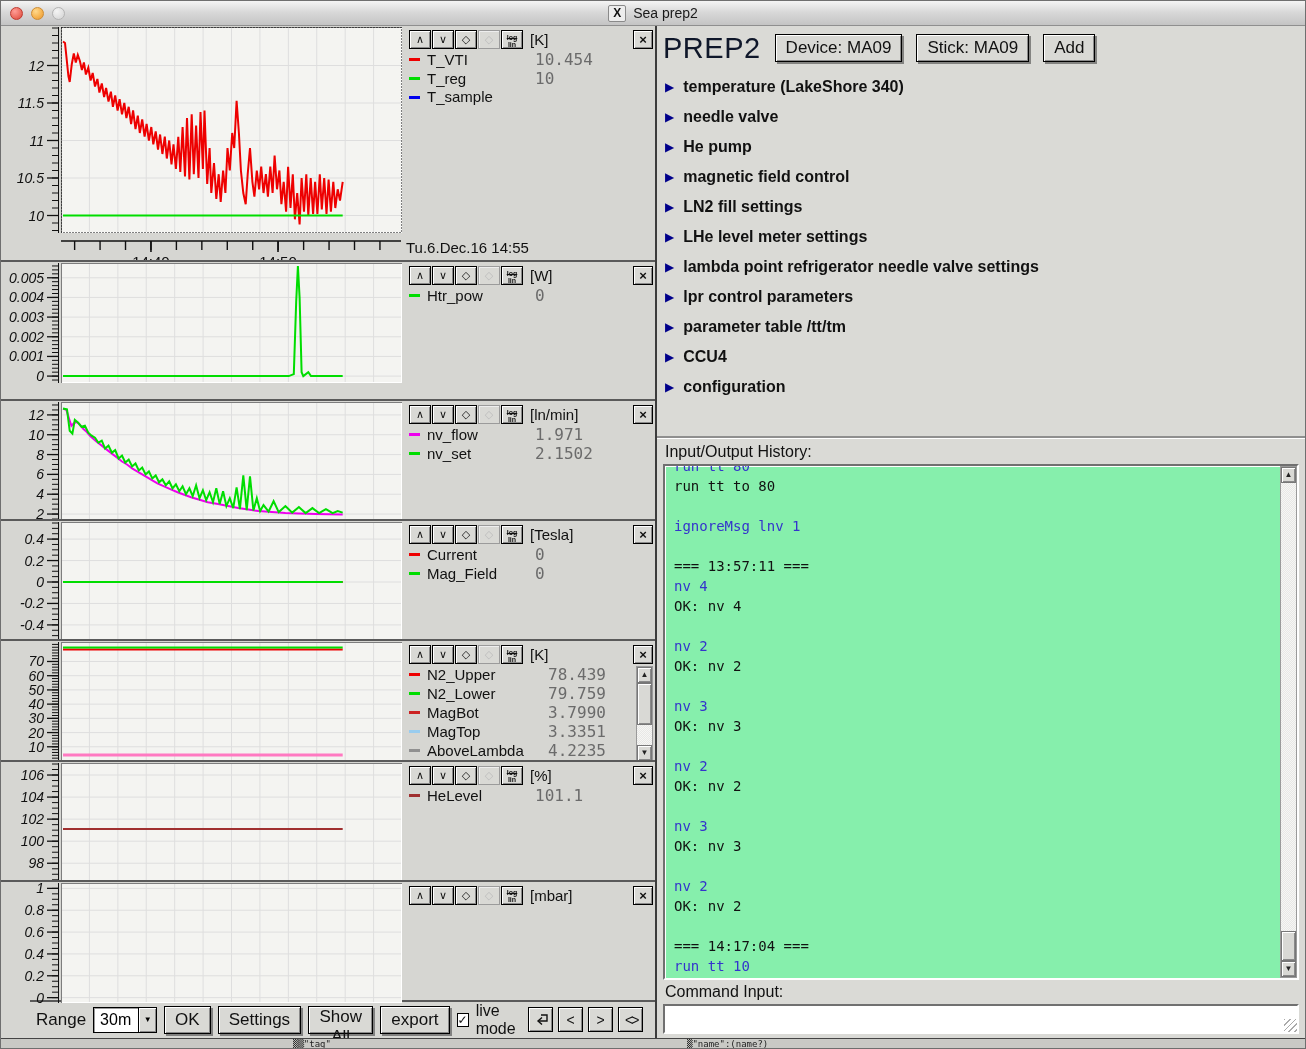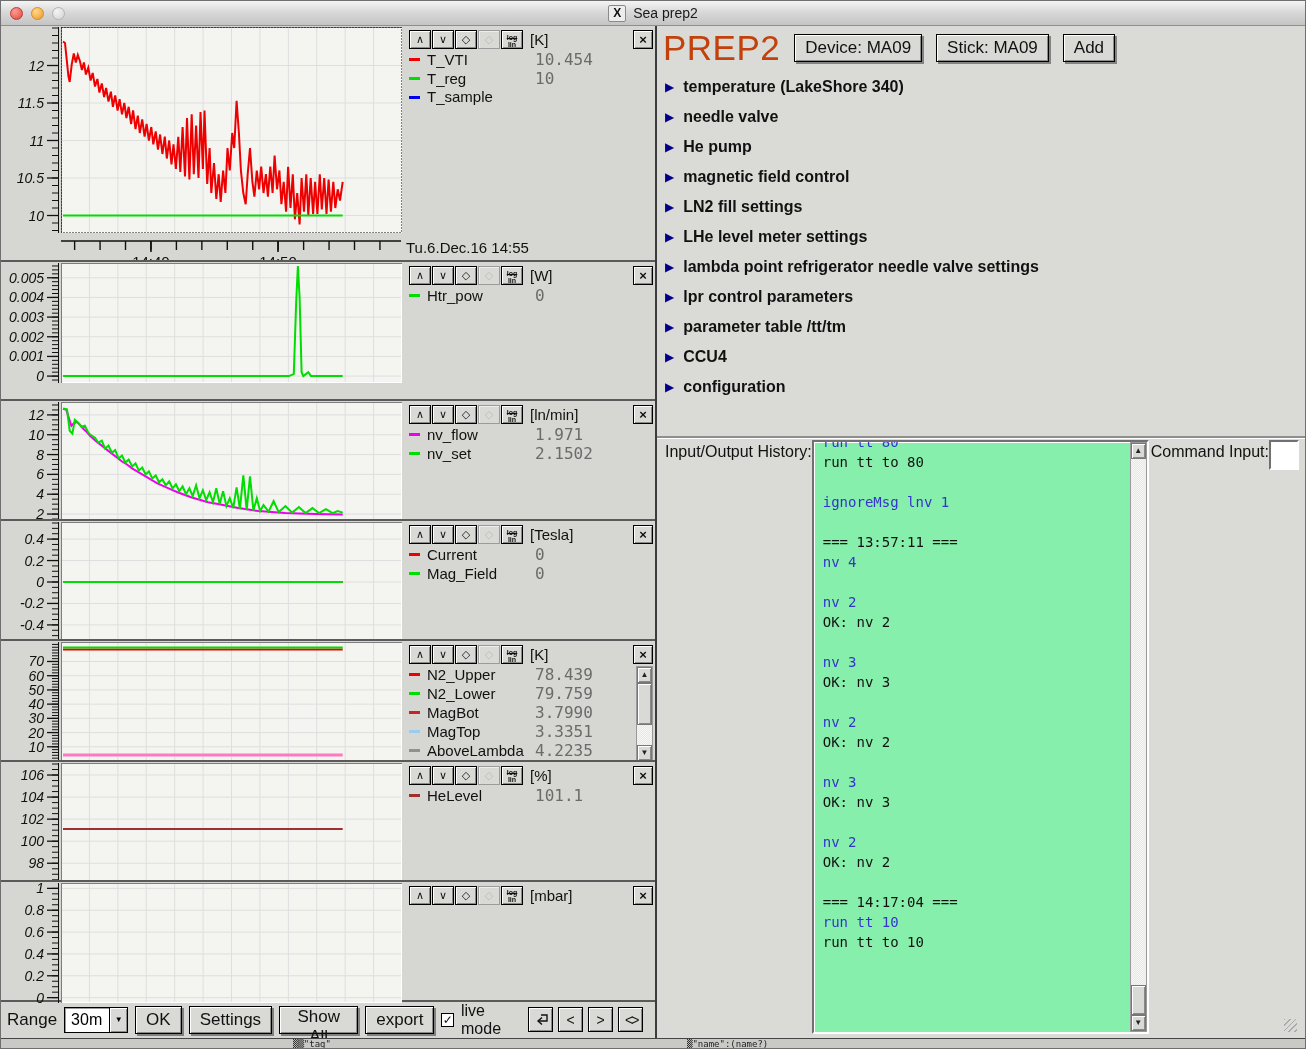--- a/index.html
+++ b/index.html
@@ -40,58 +40,58 @@
   .tbtn.loglin{font-size:7px;line-height:7px;font-weight:bold;padding-top:2px;}
   .tbtn.loglin .l1{text-decoration:line-through;}
   .lg-unit{font-size:15px;margin-left:6px;color:#111;}
   .lg-close{margin-left:auto;width:20px;height:19px;font-size:13px;font-weight:bold;line-height:17px;}
   .lg-body{display:flex;flex:1 1 auto;min-height:0;}
   .lg-entries{flex:1 1 auto;}
   .lg-entry{display:flex;align-items:baseline;height:19px;font-size:15px;color:#111;}
   .lg-dash{width:11px;height:3px;flex:0 0 11px;margin-right:7px;align-self:center;}
   .lg-name{width:108px;flex:0 0 108px;white-space:nowrap;}
   .lg-val{font-family:"DejaVu Sans Mono",monospace;font-size:16px;color:#6b6b6b;white-space:pre;}
-  .lg-val.ralign{width:84px;text-align:left;}
+  .lg-val.ralign{width:84px;text-align:center;}
   
   .sb{width:17px;flex:0 0 17px;display:flex;flex-direction:column;box-sizing:border-box;
     background:repeating-conic-gradient(#e8e8e6 0 25%, #f6f6f4 0 50%) 0 0/2px 2px;border:1px solid #9a9a9a;}
   .sb-btn{height:16px;flex:0 0 16px;box-sizing:border-box;border:1px solid #777;background:#d9d9d5;
     box-shadow:inset 1px 1px 0 #fff, inset -1px -1px 0 #8a8a8a;font-size:8px;line-height:14px;text-align:center;color:#222;}
   .sb-thumb{box-sizing:border-box;border:1px solid #777;background:#d9d9d5;
     box-shadow:inset 1px 1px 0 #fff, inset -1px -1px 0 #8a8a8a;}
   .sb-track{flex:1 1 auto;}
   
   .xaxis-strip{position:absolute;left:0;top:214px;height:31px;width:401px;}
   .xaxis-ts{position:absolute;left:405px;top:213px;font-size:15px;color:#111;}
   
-  #controls{flex:0 0 38px;border-top:2px solid #5a5a5a;display:flex;align-items:center;padding:0 6px;gap:7px;box-sizing:border-box;background:#d6d6d2;}
+  #controls{flex:0 0 38px;border-top:2px solid #5a5a5a;display:flex;align-items:center;padding:0 6px;gap:7px;box-sizing:border-box;background:#d6d6d2;margin-left:29px;}
   #controls .lbl{font-size:17px;color:#111;}
   .combo{display:flex;height:26px;border:1px solid #000;box-sizing:border-box;background:#fff;
     box-shadow:inset 1px 1px 0 #9a9a9a;align-items:center;}
   .combo .val{width:38px;padding-left:6px;font-size:16px;}
   .combo .drop{width:17px;height:100%;border-left:1px solid #000;background:#d9d9d5;
     box-shadow:inset 1px 1px 0 #fff, inset -1px -1px 0 #8a8a8a;font-size:8px;line-height:24px;text-align:center;}
   .pbtn{height:28px;box-sizing:border-box;border:1px solid #000;background:#d9d9d5;padding:0 10px;
     box-shadow:inset 1px 1px 0 #fff, inset -1px -1px 0 #8a8a8a, 2px 2px 0 rgba(60,60,60,.55);
     font-size:17px;color:#111;font-family:"Liberation Sans",sans-serif;}
   .chk{width:14px;height:14px;box-sizing:border-box;border:1px solid #000;background:#fff;
     font-size:12px;line-height:12px;text-align:center;color:#111;}
   #nav-group{margin-left:auto;display:flex;gap:5px;padding-right:6px;}
   .navbtn{width:25px;height:25px;box-sizing:border-box;border:1px solid #000;background:#d9d9d5;
     box-shadow:inset 1px 1px 0 #fff, inset -1px -1px 0 #8a8a8a;font-size:14px;line-height:22px;text-align:center;color:#111;}
   
   #rp-header{flex:0 0 40px;display:flex;align-items:center;gap:14px;padding:2px 4px 0 6px;}
-  #rp-title{font-size:35px;color:#c2410c;letter-spacing:.5px;}
+  #rp-title{font-size:29px;color:#0f172a;letter-spacing:.5px;}
   #rp-sections{flex:0 0 330px;padding-top:4px;}
   .section-row{height:30px;display:flex;align-items:center;gap:9px;padding-left:8px;}
   .sec-arrow{color:#00008b;font-size:12px;line-height:12px;}
   .sec-label{font-size:16px;font-weight:bold;color:#111;}
   #rp-spacer{flex:0 0 34px;}
   #io-panel{flex:1 1 auto;border-top:2px solid #8f8f8f;box-shadow:inset 0 1px 0 #fff;
-    display:flex;flex-direction:row;padding:2px 6px 4px 6px;min-height:0;}
+    display:flex;flex-direction:column;padding:2px 6px 4px 6px;min-height:0;}
   #io-label,#cmd-label{font-size:16px;color:#111;padding:3px 0 3px 2px;}
   #io-box{flex:1 1 auto;background:#86efac;border:2px solid #707070;border-right-color:#fff;border-bottom-color:#fff;
     box-shadow:1px 1px 0 #fff inset;display:flex;min-height:0;}
   #io-lines{flex:1 1 auto;overflow:hidden;padding:0 0 0 9px;font-family:"DejaVu Sans Mono",monospace;font-size:14px;line-height:20px;}
   .io-line{white-space:pre;height:20px;color:#111;}
   .io-line.blue{color:#3434cc;}
   #cmd-row{flex:0 0 30px;position:relative;}
   #cmd-input{width:100%;height:30px;box-sizing:border-box;border:2px solid #707070;border-right-color:#fff;border-bottom-color:#fff;
     background:#fff;font-family:"DejaVu Sans Mono",monospace;font-size:14px;padding:2px 16px 2px 6px;outline:none;}
   #cmd-grip{position:absolute;right:2px;bottom:2px;width:13px;height:13px;
@@ -849,20 +849,21 @@
         <div id="io-label">Input/Output History:</div>
         <div id="io-box">
           <div id="io-lines">
               <div class="io-line blue" style="margin-top: -10px;">run tt 80</div>
               <div class="io-line">run tt to 80</div>
               <div class="io-line">&nbsp;</div>
               <div class="io-line blue">ignoreMsg lnv 1</div>
               <div class="io-line">&nbsp;</div>
               <div class="io-line">=== 13:57:11 ===</div>
               <div class="io-line blue">nv 4</div>
+              <div class="io-line">OK: nv 4</div>
               <div class="io-line">&nbsp;</div>
               <div class="io-line blue">nv 2</div>
               <div class="io-line">OK: nv 2</div>
               <div class="io-line">&nbsp;</div>
               <div class="io-line blue">nv 3</div>
               <div class="io-line">OK: nv 3</div>
               <div class="io-line">&nbsp;</div>
               <div class="io-line blue">nv 2</div>
               <div class="io-line">OK: nv 2</div>
               <div class="io-line">&nbsp;</div>

